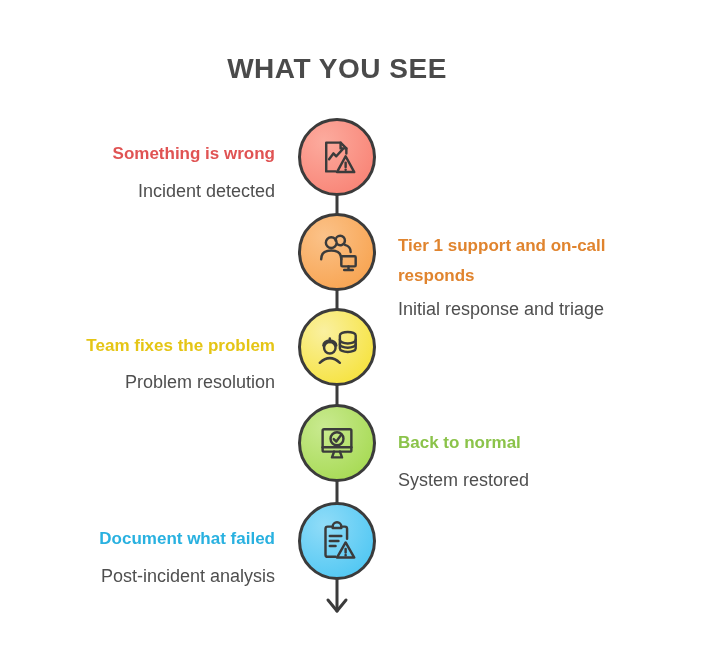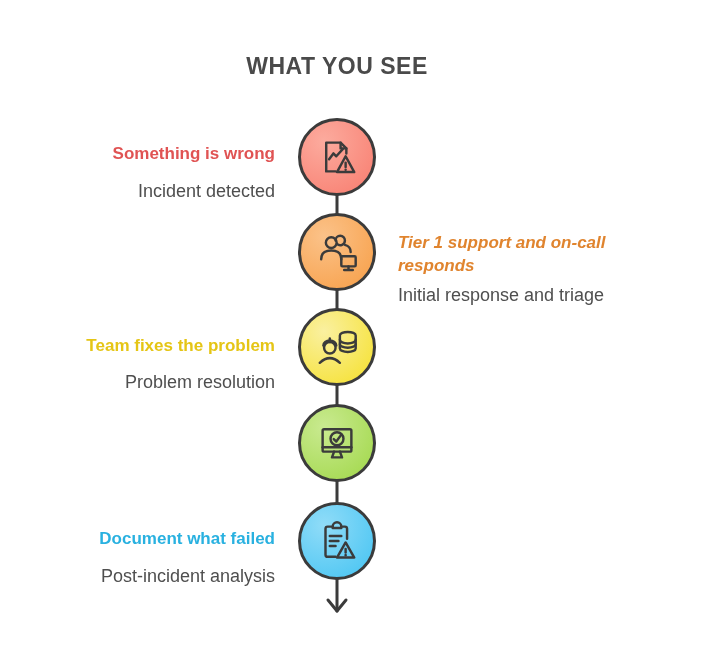--- a/index.html
+++ b/index.html
@@ -2,42 +2,42 @@
 <html><head>
 <meta charset="utf-8">
 <style>
   html,body{margin:0;padding:0;background:#ffffff;}
   .canvas{
     position:relative;width:708px;height:661px;background:#ffffff;overflow:hidden;
     font-family:"Liberation Sans", sans-serif;color:#4a4a4a;
   }
   .page-title{
     position:absolute;top:53px;left:137px;width:400px;text-align:center;
-    font-size:23px;font-weight:700;color:#4a4a4a;letter-spacing:.5px;
+    font-size:28px;font-weight:700;color:#4a4a4a;letter-spacing:.5px;
   }
   
   .connector{position:absolute;left:323px;top:150px;z-index:1;}
   
   .node{
     position:absolute;left:298px;width:78px;height:78px;border-radius:50%;
     border:3px solid #3b3b3b;box-sizing:border-box;z-index:2;
     display:flex;align-items:center;justify-content:center;
   }
   .node svg{width:46px;height:46px;}
   .n1{top:118px;background:radial-gradient(circle at 32% 28%, #fcab9e, #f87c6e);}
   .n2{top:213px;background:radial-gradient(circle at 32% 28%, #fbc289, #f79e46);}
   .n3{top:308px;background:radial-gradient(circle at 32% 28%, #faf0a0, #f5e02a);}
   .n4{top:404px;background:radial-gradient(circle at 32% 28%, #c9ea90, #a0d748);}
   .n5{top:502px;background:radial-gradient(circle at 32% 28%, #90dcf8, #44c3f2);}
   
   .label{position:absolute;z-index:3;}
   .label.left{right:433px;width:310px;text-align:right;}
   .label.right{left:398px;width:262px;text-align:left;}
   .step-title{font-size:17px;font-weight:700;line-height:21px;}
-  .two-line .step-title{line-height:23px;font-style:italic;}
+  .two-line .step-title{line-height:30px;}
   .step-sub{font-size:18px;color:#4f4f4f;line-height:21px;}
   .l1{top:143px;} .l1 .step-sub{margin-top:17px;}
   .l2{top:231px;} .l2 .step-sub{margin-top:8px;}
   .l3{top:335px;} .l3 .step-sub{margin-top:16px;}
   .l4{top:432px;} .l4 .step-sub{margin-top:17px;}
   .l5{top:528px;} .l5 .step-sub{margin-top:17px;}
   .t1{color:#e05353;} .t2{color:#e0842e;} .t3{color:#e5c515;}
   .t4{color:#8bc34a;} .t5{color:#29b1e0;}
   .icon-stroke{fill:none;stroke:#3b3b3b;stroke-width:3.4;stroke-linecap:round;stroke-linejoin:round;}
 </style>
@@ -120,19 +120,23 @@
   <div class="label right l2 two-line">
     <div class="step-title t2">Tier 1 support and on-call responds</div>
     <div class="step-sub">Initial response and triage</div>
   </div>
 
   <div class="label left l3">
     <div class="step-title t3">Team fixes the problem</div>
     <div class="step-sub">Problem resolution</div>
   </div>
 
+  <div class="label right l4">
+    <div class="step-title t4">Back to normal</div>
+    <div class="step-sub">System restored</div>
+  </div>
 
   <div class="label left l5">
     <div class="step-title t5">Document what failed</div>
     <div class="step-sub">Post-incident analysis</div>
   </div>
 
 </div>
 
 </body></html>

